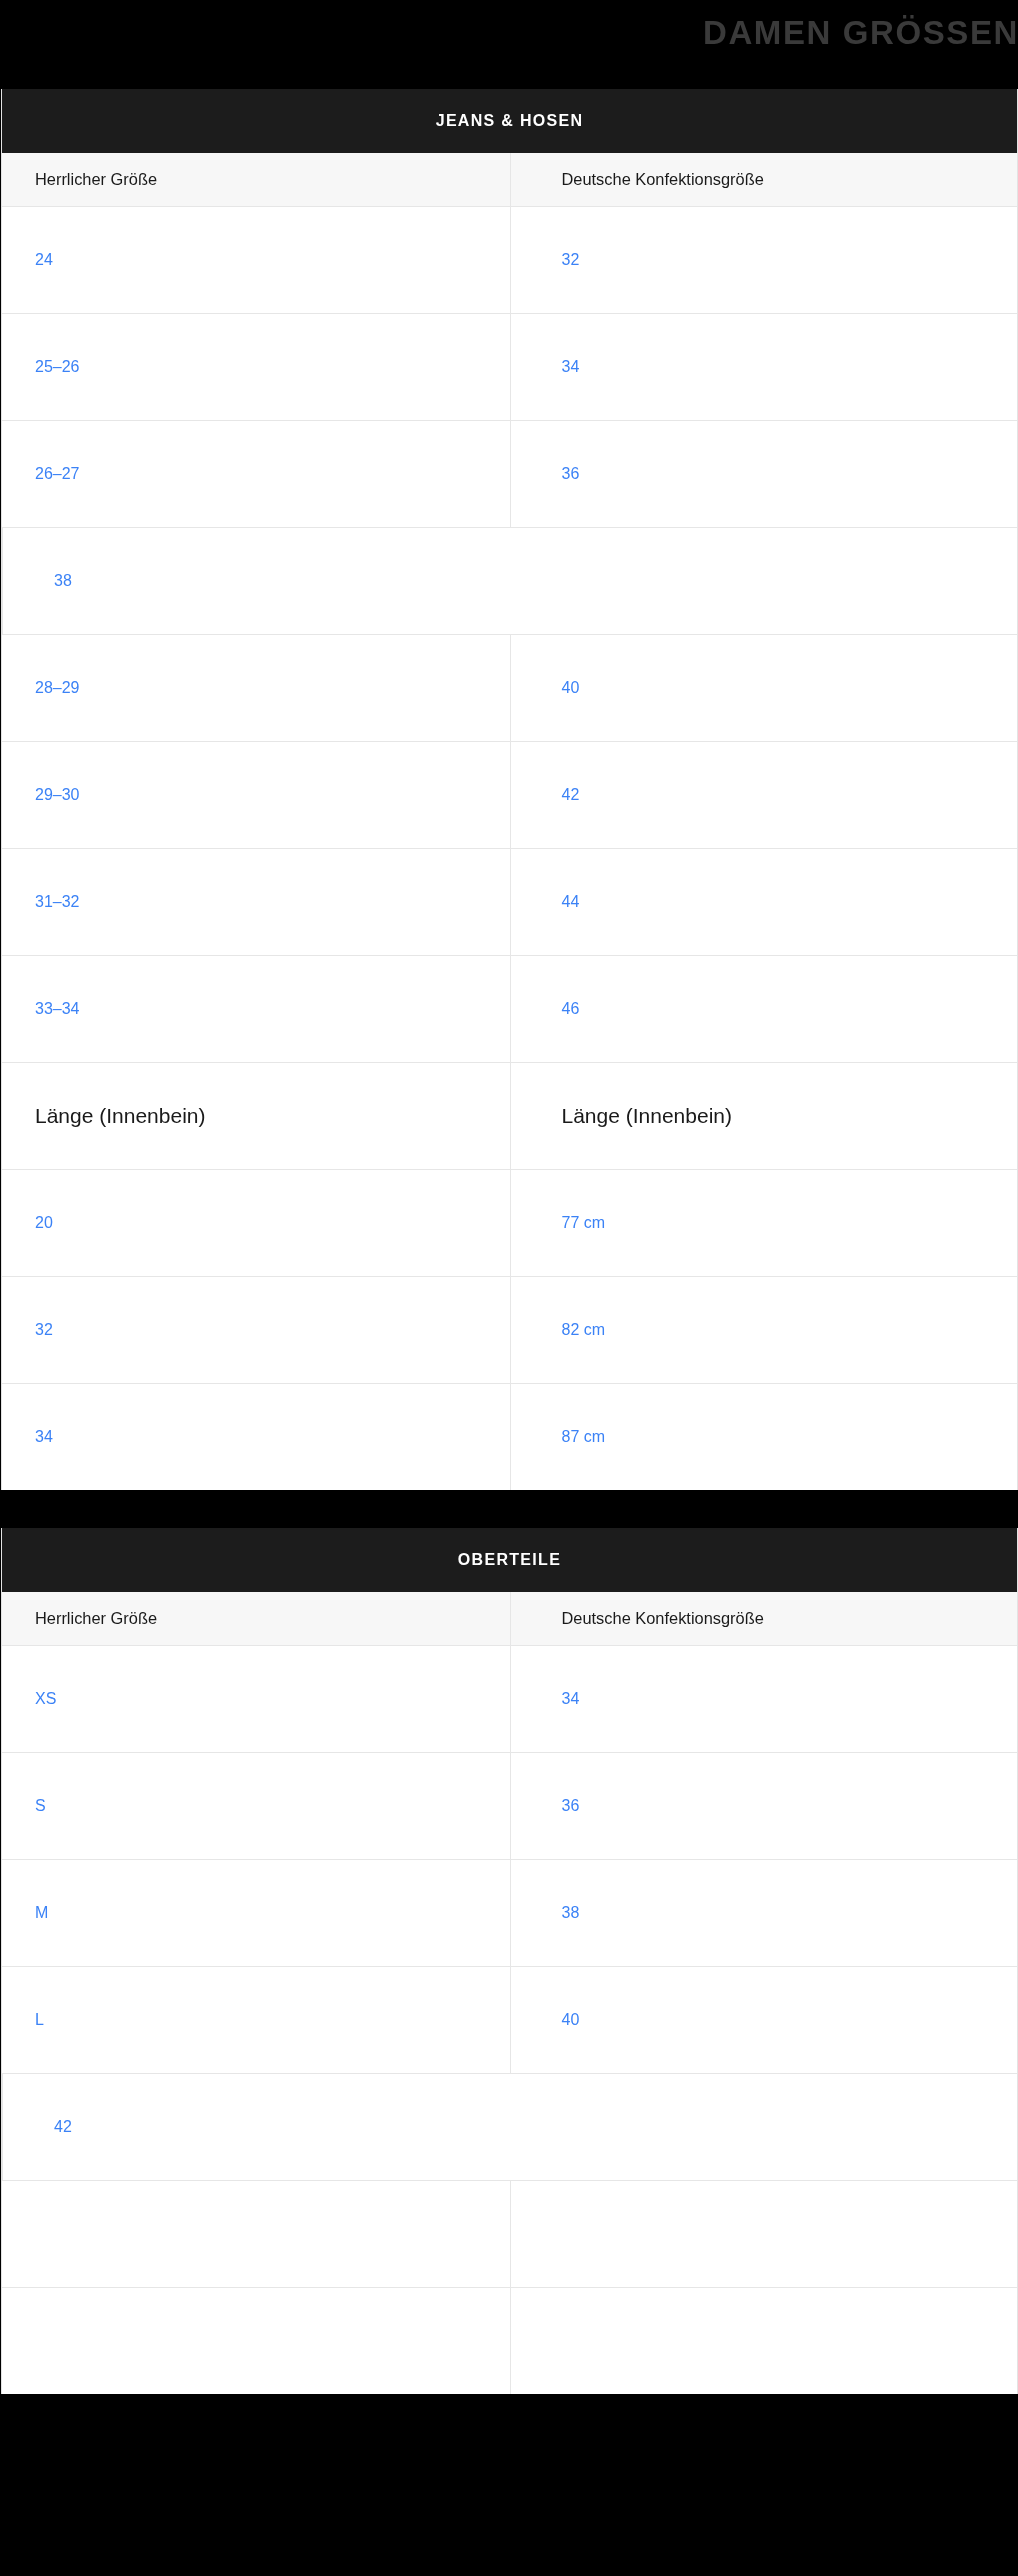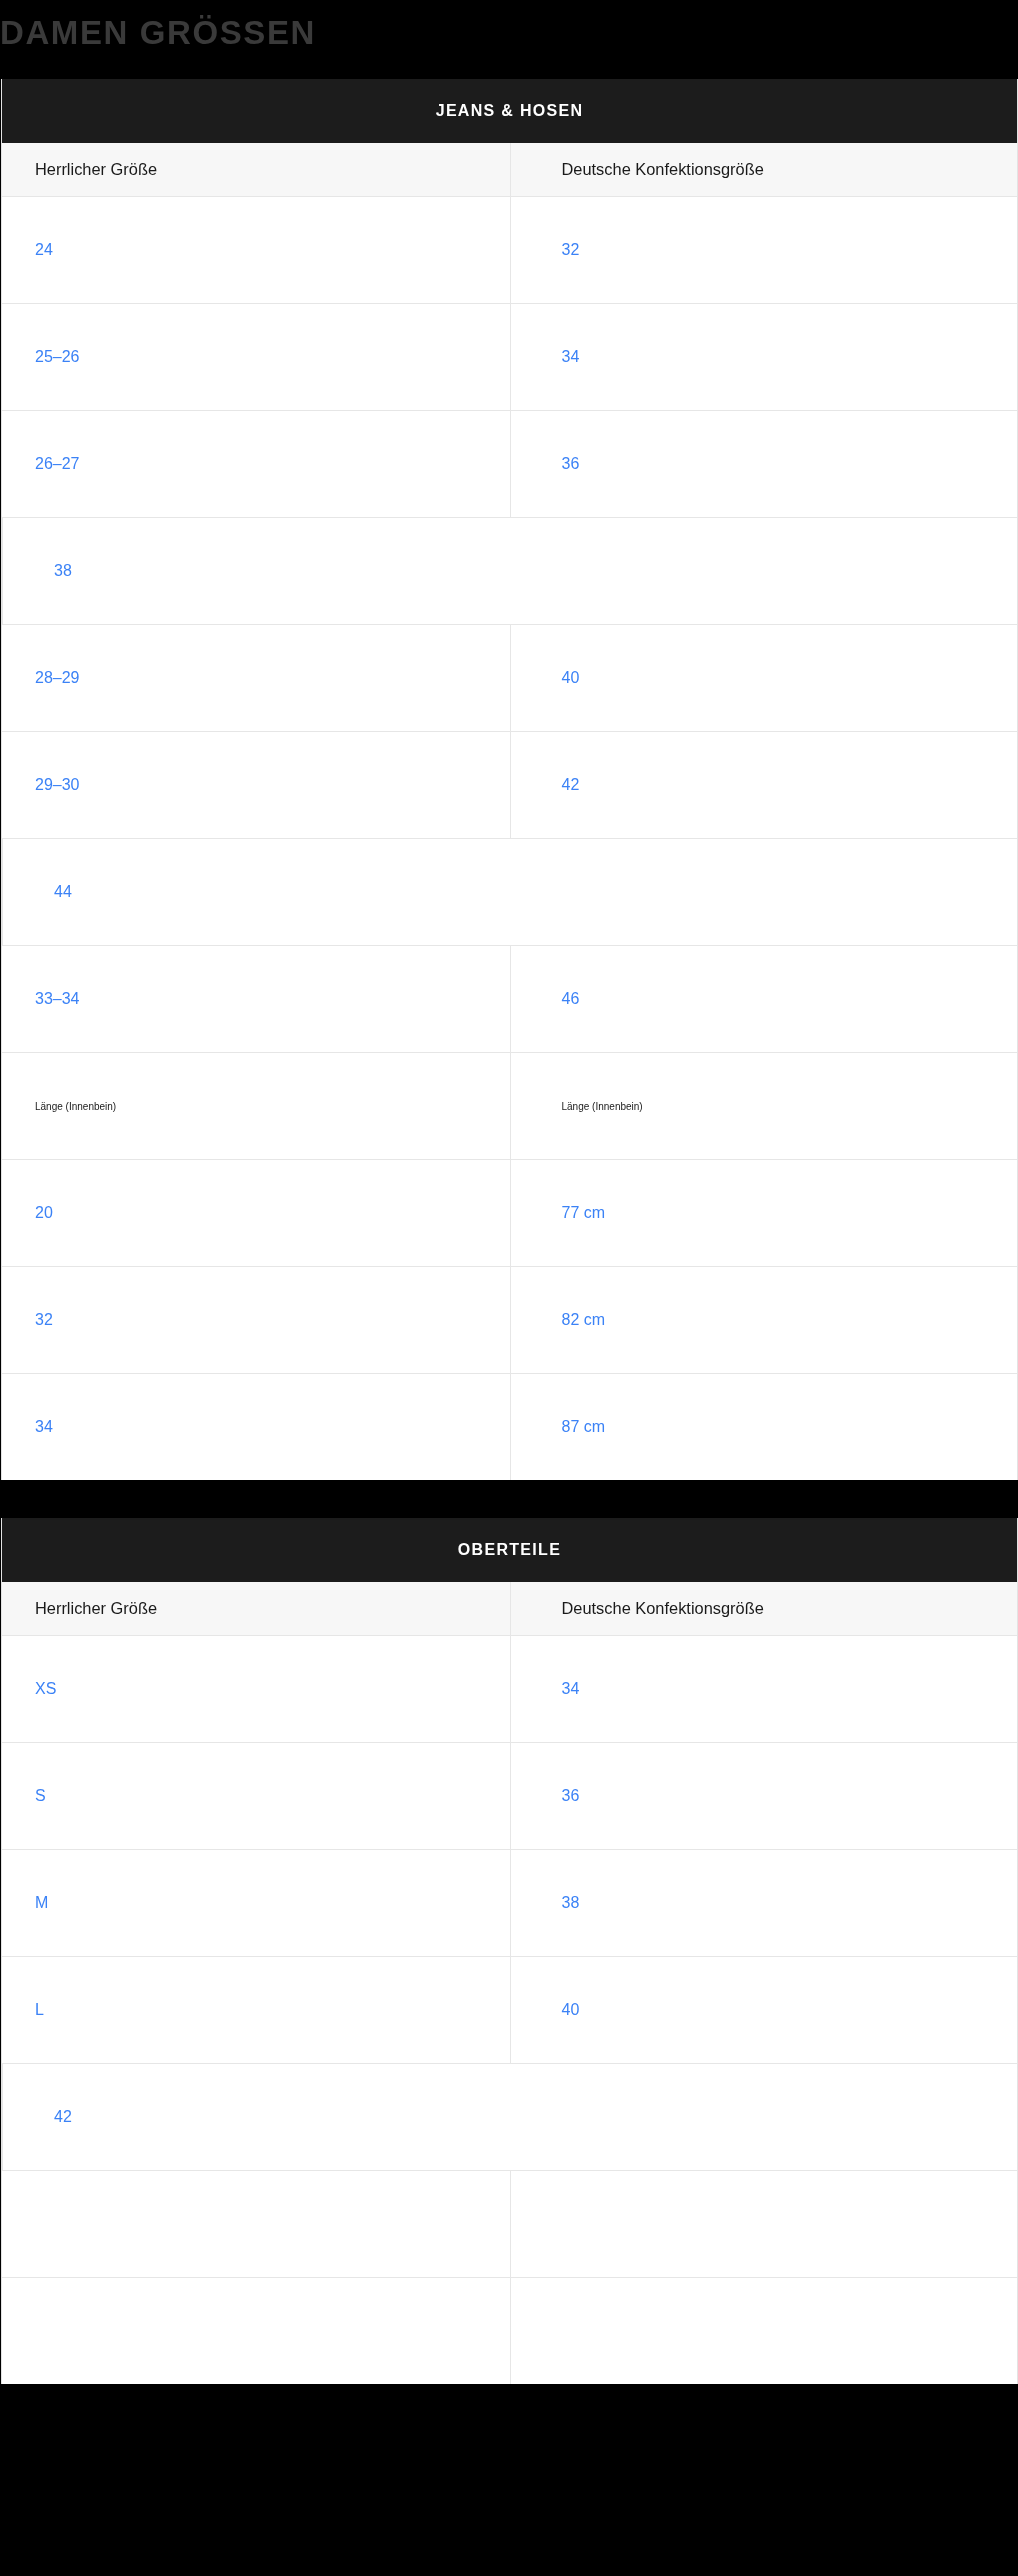--- a/index.html
+++ b/index.html
@@ -13,27 +13,27 @@
     -webkit-font-smoothing: antialiased;
   }
   .page {
     width: 1019px;
     background: #000000;
     position: relative;
   }
 
   
   .page-heading {
-    height: 79px;
+    height: 89px;
     background: #000000;
     color: #3a3a3a;
     font-size: 33px;
     font-weight: bold;
     letter-spacing: 1.6px;
-    text-align: left;
+    text-align: right;
     line-height: 64px;
     padding-top: 1.1px;
     box-sizing: border-box;
     overflow: hidden;
   }
 
   
   .table-block {
     background: #ffffff;
     margin: 0 1px;
@@ -80,21 +80,21 @@
   .row.header-row .cell {
     font-size: 16.4px;
     color: #1a1a1a;
     min-height: 53px;
   }
   .cell.col2 {
     border-left: 0.5px solid #e6e6e6;
     padding-left: 51px;
   }
   .row.sub-row .cell {
-    font-size: 10px;
+    font-size: 21px;
     color: #1a1a1a;
   }
   .row.empty-row {
     min-height: 106px;
   }
   .row.empty-row .cell {
     min-height: 106px;
   }
   .bottom-black {
     height: 0px;
@@ -133,20 +133,21 @@
     </div>
     <div class="row">
       <div class="cell">28–29</div>
       <div class="cell col2">40</div>
     </div>
     <div class="row">
       <div class="cell">29–30</div>
       <div class="cell col2">42</div>
     </div>
     <div class="row">
+      <div class="cell">31–32</div>
       <div class="cell col2">44</div>
     </div>
     <div class="row">
       <div class="cell">33–34</div>
       <div class="cell col2">46</div>
     </div>
     <div class="row sub-row">
       <div class="cell">Länge (Innenbein)</div>
       <div class="cell col2">Länge (Innenbein)</div>
     </div>

